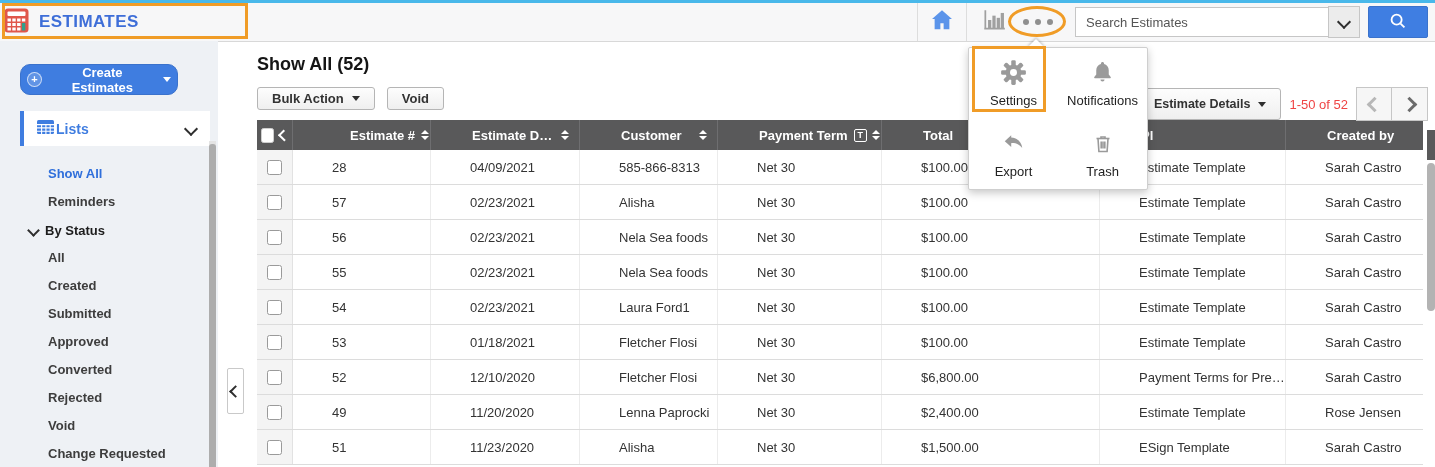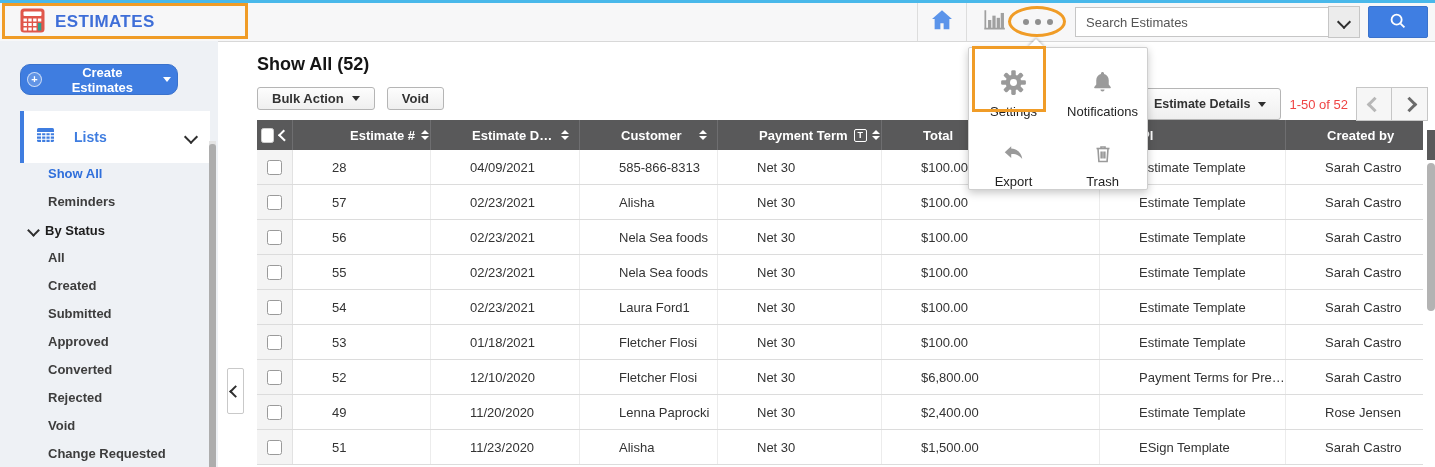--- a/index.html
+++ b/index.html
@@ -1,21 +1,21 @@
 <!DOCTYPE html>
 <html><head>
 <meta charset="utf-8">
 <style>
   html,body{margin:0;padding:0;background:#fff;}
   .stage{position:relative;width:1435px;height:467px;overflow:hidden;background:#fff;
          font-family:"Liberation Sans","DejaVu Sans",sans-serif;-webkit-font-smoothing:antialiased;}
   
   .topline{position:absolute;top:0;left:0;right:0;height:3px;background:#49b8ea;}
   .topbar{position:absolute;top:3px;left:0;right:0;height:38px;background:#f7f7f8;border-bottom:1px solid #d8d8d8;}
-  .brand{position:absolute;left:20px;top:4px;height:30px;display:flex;align-items:center;gap:10px;cursor:pointer;}
+  .brand{position:absolute;left:4px;top:4px;height:30px;display:flex;align-items:center;gap:10px;cursor:pointer;}
   .brandtext{font-size:17px;font-weight:bold;color:#3e6ed8;letter-spacing:.4px;}
   .topright{position:absolute;right:7px;top:0;height:38px;display:flex;align-items:center;}
   .homebtn{width:48px;height:38px;border-left:1px solid #ddd;border-right:1px solid #ddd;display:flex;align-items:center;justify-content:center;}
   .chartbtn{margin-left:14px;display:flex;align-items:center;}
   .morebtn{margin:0 18px 0 12px;display:flex;align-items:center;gap:6px;padding:8px 4px;}
   .dot{width:6px;height:6px;border-radius:50%;background:#8f8f8f;}
   .searchwrap{display:flex;align-items:center;}
   .searchinput{width:232px;height:28px;border:1px solid #c6c6c6;border-right:none;padding:0 10px;font-size:13px;color:#a16207;background:#fff;outline:none;font-family:inherit;}
   .searchinput::placeholder{color:#555;}
   .searchdd{width:30px;height:30px;background:#ececec;border:1px solid #c6c6c6;display:flex;align-items:center;justify-content:center;}
@@ -33,21 +33,21 @@
   .sorticon{display:inline-flex;flex-direction:column;gap:2px;align-items:center;}
   .sorticon .tu{width:0;height:0;border-left:4px solid transparent;border-right:4px solid transparent;border-bottom:4px solid #fff;}
   .sorticon .td2{width:0;height:0;border-left:4px solid transparent;border-right:4px solid transparent;border-top:4px solid #fff;}
   .filt{width:13px;height:13px;border:1.5px solid #fff;border-radius:2px;display:inline-flex;align-items:center;justify-content:center;box-sizing:border-box;}
   .filt::before{content:"T";font-size:9px;font-weight:bold;color:#fff;line-height:1;}
   
   .sidebar{position:absolute;left:0;top:41px;width:218px;bottom:0;background:#eef1f5;}
   .createbtn{position:absolute;left:20px;top:23px;width:158px;height:31px;background:#3f7de0;border:1px solid #3a72cc;border-radius:10px;color:#fff;font-weight:bold;font-size:13px;display:flex;align-items:center;justify-content:center;gap:9px;cursor:pointer;font-family:inherit;}
   .plus{width:15px;height:15px;border-radius:50%;border:1px solid rgba(255,255,255,.65);background:rgba(255,255,255,.18);font-size:11px;line-height:13px;text-align:center;box-sizing:border-box;}
   .plus::before{content:"+";}
-  .listsrow{position:absolute;left:20px;top:70px;width:190px;height:52px;background:#fff;border-left:4px solid #3f7de0;display:flex;align-items:center;padding-left:13px;gap:20px;box-sizing:border-box;cursor:pointer;}
+  .listsrow{position:absolute;left:20px;top:70px;width:190px;height:35px;background:#fff;border-left:4px solid #3f7de0;display:flex;align-items:center;padding-left:13px;gap:2px;box-sizing:border-box;cursor:pointer;}
   .liststext{font-size:14px;font-weight:bold;color:#3f7de0;flex:1;}
   .listsrow .chev{margin-right:14px;}
   .nav{position:absolute;left:0;top:119px;width:210px;}
   .navitem{height:28px;line-height:28px;padding-left:48px;font-size:13px;font-weight:bold;color:#3d3d3d;cursor:pointer;white-space:nowrap;}
   .navitem.showall{color:#2f6fdb;}
   .bystatus{height:28px;display:flex;align-items:center;gap:7px;padding-left:29px;font-size:13px;font-weight:bold;color:#1d1d1d;cursor:pointer;}
   .sb-scroll{position:absolute;left:209px;top:100px;width:7px;height:367px;background:#e4e4e4;}
   .sb-thumb{position:absolute;left:0;top:3px;width:7px;height:354px;background:#adadad;border-radius:3px;}
   .collapse-tab{position:absolute;left:227px;top:368px;width:17px;height:46px;background:#fff;border:1px solid #c9c9c9;border-radius:2px;display:flex;align-items:center;justify-content:center;z-index:5;cursor:pointer;box-sizing:border-box;}
   
@@ -76,21 +76,21 @@
   .actcell{background:#fafafa;border-left:1px solid #e8e8e8;justify-content:center;}
   .dots{width:30px;height:21px;background:#fbfbfb;border:1px solid #c9c9c9;border-radius:2px;display:flex;align-items:center;justify-content:center;gap:2px;cursor:pointer;padding:0;}
   .dots .d{width:3px;height:3px;border-radius:50%;background:#7c7c7c;}
   .v-scroll{position:absolute;left:1427px;top:130px;width:8px;height:306px;}
   .vs-hdr{height:30px;background:#59595a;}
   .vs-thumb{margin-top:3px;height:148px;background:#b3b3b3;border-radius:4px;}
   
   .popup{position:absolute;left:968px;top:47px;width:178px;height:141px;background:#fff;border:1px solid #cfcfcf;border-radius:2px;box-shadow:0 3px 9px rgba(0,0,0,.22);z-index:40;}
   .popcaret{position:absolute;top:-9px;left:58px;width:0;height:0;border-left:9px solid transparent;border-right:9px solid transparent;border-bottom:9px solid #fff;filter:drop-shadow(0 -1.5px 1px rgba(0,0,0,.18));}
   .popgrid{display:grid;grid-template-columns:1fr 1fr;grid-template-rows:1fr 1fr;height:100%;}
-  .popitem{display:flex;flex-direction:column;align-items:center;justify-content:flex-end;gap:7px;cursor:pointer;}
+  .popitem{display:flex;flex-direction:column;align-items:center;justify-content:center;gap:7px;cursor:pointer;}
   .poplabel{font-size:13px;color:#222;}
   .popicon{display:flex;align-items:center;justify-content:center;height:28px;}
   
   .anno{position:absolute;border:3px solid #f09c27;z-index:60;pointer-events:none;box-sizing:border-box;}
   #anno-brand{left:2px;top:3px;width:246px;height:36px;}
   #anno-more{left:1008px;top:6px;width:58px;height:31px;border-radius:50%;}
   #anno-settings{left:972px;top:46px;width:74px;height:66px;}
 </style>
 </head>
 <body>

